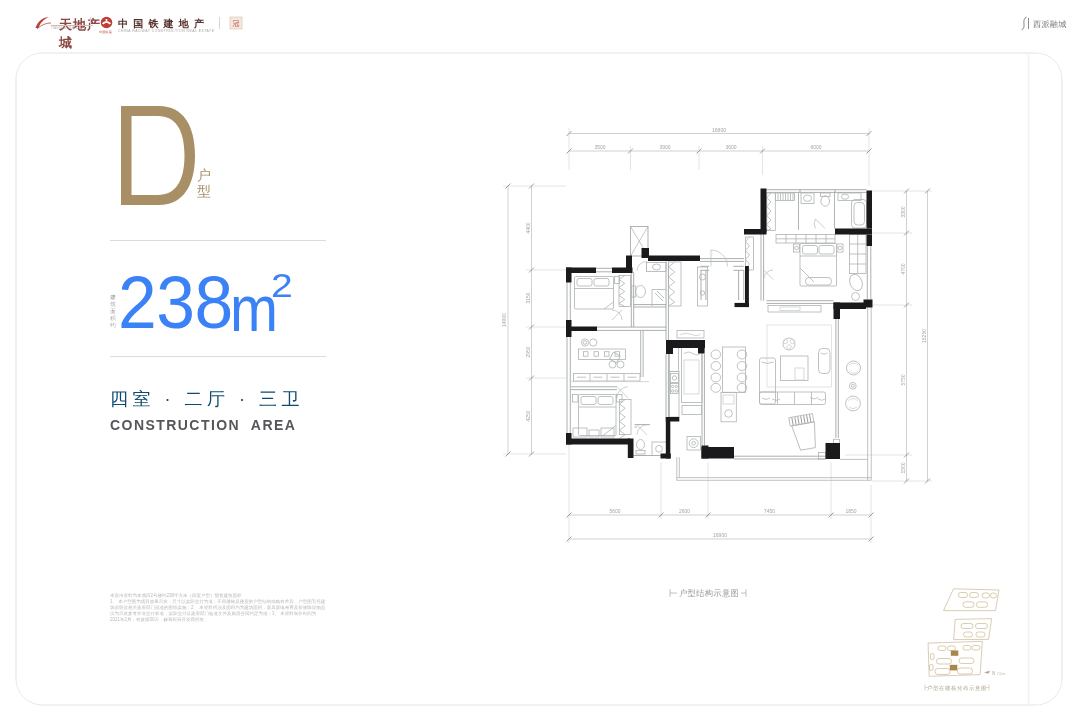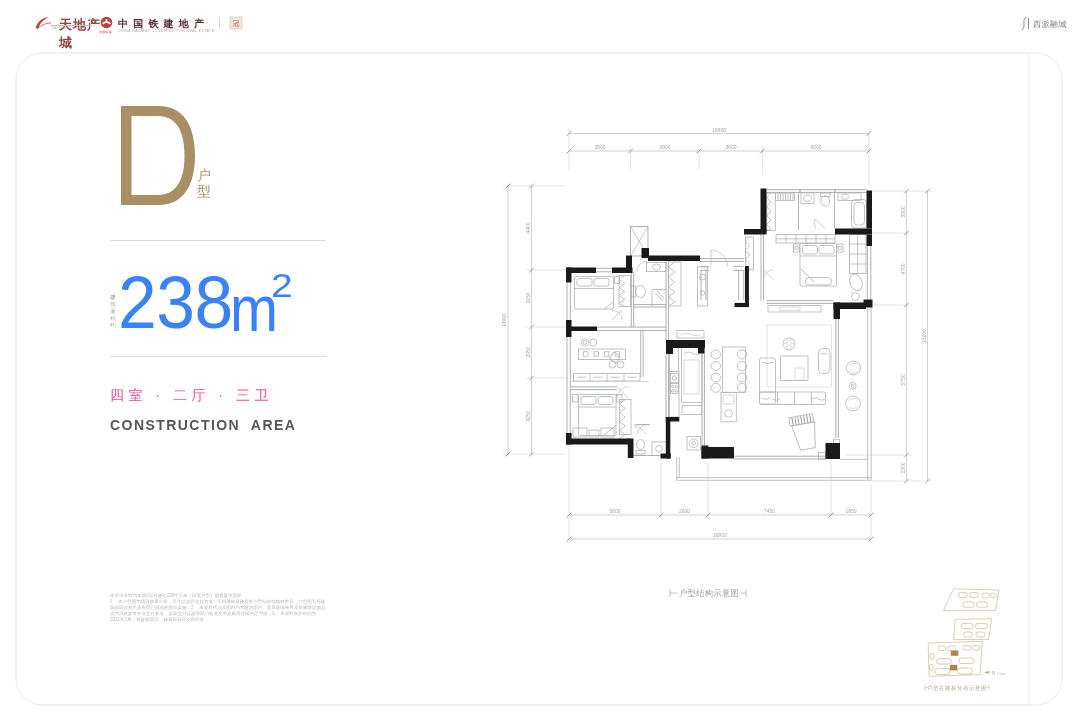--- a/index.html
+++ b/index.html
@@ -68,21 +68,21 @@
 <div class="abs" style="left:109px;top:294px;width:8px;font-size:5.5px;line-height:7px;color:#9c9c9c;text-align:center">建<br>筑<br>面<br>积<br>约</div>
 
 <div class="abs" style="left:118px;top:266px;width:220px;height:80px;color:#3b82f6">
   <span class="abs" style="left:0;top:0;font-size:74px;line-height:74px;letter-spacing:-0.5px;transform:scaleX(0.94);transform-origin:0 0">238</span>
   <span class="abs" style="left:112px;top:11px;font-size:64px;line-height:64px;transform:scaleX(0.90);transform-origin:0 0">m</span>
   <span class="abs" style="left:153px;top:2px;font-size:34px;line-height:34px;transform:scaleX(1.15);transform-origin:0 0">2</span>
 </div>
 
 <div class="abs" style="left:110px;top:356px;width:216px;border-top:1px solid #dcdcdc"></div>
 
-<div class="abs" style="left:110px;top:387px;font-size:14px;color:#ec4899;letter-spacing:4.5px">四室 · 二厅 · 三卫</div>
+<div class="abs" style="left:110px;top:387px;font-size:18px;color:#0c4a6e;letter-spacing:4.5px">四室 · 二厅 · 三卫</div>
 
 <div class="abs" style="left:110px;top:417px;font-size:14px;font-weight:bold;color:#55565a;letter-spacing:1.45px">CONSTRUCTION&nbsp;&nbsp;AREA</div>
 
 <div class="abs" style="left:110px;top:593px;width:216px;font-size:4.5px;line-height:6.05px;color:#b8b8b8">
 本宣传资料为本项目2号楼约238平方米（四室户型）预售建筑面积<br>
 1、 本户型图为项目效果示意，尺寸以实际交付为准；不同楼栋及楼层的户型结构或略有差异，户型图毛坯建筑说明按相关政府部门批准的图纸实施；2、 本资料所涉及面积均为建筑面积，家具家电布置及装修陈设物品仅为示意参考并非交付标准，实际交付以政府部门核准文件及购房合同约定为准；3、 本资料制作时间为2021年2月，有效期30天，解释权归开发商所有。
 </div>
 
 <svg id="plan" class="abs" style="left:488px;top:105px" width="462" height="460" viewBox="488 105 462 460" fill="none">
 <g stroke-linecap="butt" font-family="Liberation Sans">

